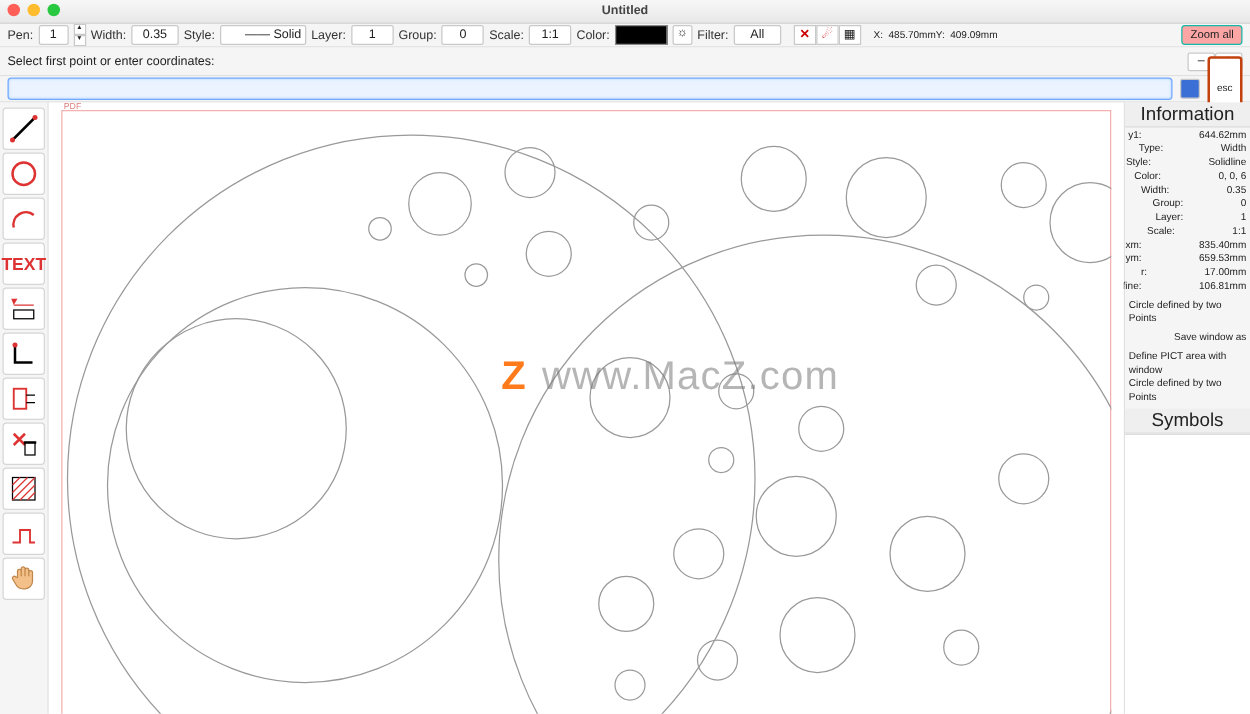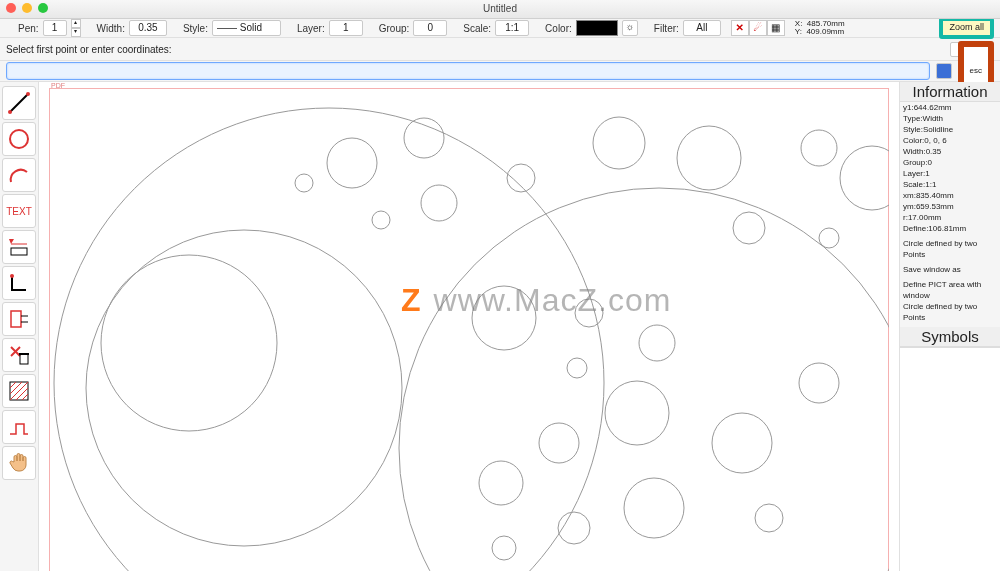--- a/index.html
+++ b/index.html
@@ -1,49 +1,49 @@
 <!DOCTYPE html>
 <html><head>
 <meta charset="utf-8">
 <style>
 html,body{margin:0;padding:0;width:1000px;height:571px;font-family:"Lucida Grande","Helvetica Neue",Arial,sans-serif;font-size:10px;background:#f5f5f5;color:#222;overflow:hidden;}
-.titlebar{height:18px;background:linear-gradient(#f7f7f7,#e8e8e8);border-bottom:1px solid #d0d0d0;position:relative;text-align:center;line-height:18px;color:#444;}
+.titlebar{height:18px;background:linear-gradient(#f7f7f7,#e8e8e8);border-bottom:1px solid #d0d0d0;position:relative;text-align:center;line-height:18px;color:#444;font-weight:bold;}
 .traffic{position:absolute;left:6px;top:3px;display:flex;gap:6px;}
 .traffic span{width:10px;height:10px;border-radius:50%;display:inline-block;}
 .tl-close{background:#ff5f57;} .tl-min{background:#febc2e;} .tl-max{background:#28c840;}
 .toprow{height:18px;background:#f5f5f5;border-bottom:1px solid #e0e0e0;display:flex;align-items:center;padding:0 6px;gap:4px;}
-.toprow .lab{color:#333;margin-left:12px;}
+.toprow .lab{color:#333;margin-left:0;}
 .fld{background:#fff;border:1px solid #c9c9c9;height:14px;line-height:14px;padding:0 3px;text-align:center;border-radius:2px;}
 .fldstep{display:flex;flex-direction:column;width:10px;}
 .fldstep span{height:7px;border:1px solid #c9c9c9;background:#fff;font-size:6px;line-height:5px;text-align:center;}
 .swatch{width:40px;height:14px;background:#000;border:1px solid #888;}
 .gear{width:14px;height:14px;border:1px solid #c9c9c9;background:#fff;border-radius:2px;text-align:center;line-height:12px;}
 .snapgrp{display:flex;margin-left:6px;}
 .snapgrp span{width:16px;height:14px;border:1px solid #c9c9c9;background:#fff;text-align:center;line-height:13px;font-size:10px;}
 .snapgrp span:first-child{color:#c00;font-weight:bold;}
 .snapgrp span:nth-child(2){color:#c00;}
-.xy{display:flex;flex-direction:column;margin-left:6px;line-height:8px;font-size:8px;}
+.xy{display:flex;flex-direction:row;margin-left:6px;line-height:8px;font-size:8px;}
 .spacer{flex:1;}
-.zoombtn{background:#fef9c3;border:4px solid #14b8a6;border-radius:3px;height:14px;line-height:13px;padding:0 6px;font-size:9px;}
+.zoombtn{background:#fca5a5;border:1px solid #14b8a6;border-radius:3px;height:14px;line-height:13px;padding:0 6px;font-size:9px;}
 .zoompm{display:flex;gap:0;}
 .zoompm span{width:20px;height:13px;border:1px solid #c9c9c9;background:#fff;text-align:center;line-height:12px;border-radius:2px;}
 .cmdrow{height:22px;background:#f5f5f5;display:flex;align-items:center;padding:0 6px;gap:6px;border-bottom:1px solid #e0e0e0;}
 .cmdinput{flex:1;height:16px;border:1.5px solid #6fa8ff;background:#eaf3ff;border-radius:3px;box-shadow:0 0 2px #9cc6ff inset;}
-.escbtn{background:#fff;border:6px solid #c2410c;border-radius:3px;height:14px;line-height:13px;padding:17px 6px;font-size:8px;}
+.escbtn{background:#fff;border:2px solid #c2410c;border-radius:3px;height:14px;line-height:13px;padding:17px 6px;font-size:8px;}
 .bluebox{width:14px;height:14px;border:1px solid #c9c9c9;background:#3b6fd6;border-radius:2px;}
 .main{display:flex;height:calc(571px - 18px - 18px - 22px);}
 .toolbar{width:38px;background:#f5f5f5;border-right:1px solid #e0e0e0;display:flex;flex-direction:column;align-items:center;padding-top:4px;gap:2px;}
 .tbtn{width:32px;height:32px;border:1px solid #d6d6d6;background:#fff;border-radius:3px;display:flex;align-items:center;justify-content:center;}
 .canvaswrap{flex:1;background:#fff;position:relative;overflow:hidden;}
 .page{position:absolute;left:10px;right:10px;top:6px;bottom:6px;border:1px solid #f6b0b0;}
 .pdf{position:absolute;left:12px;top:0px;font-size:7px;color:#e08080;}
 svg.circles{position:absolute;left:10px;top:6px;}
 .infopanel{width:100px;background:#f5f5f5;border-left:1px solid #e0e0e0;display:flex;flex-direction:column;font-size:8px;}
 .infopanel .hdr{background:#efefef;border-bottom:1px solid #ddd;padding:1px 3px;text-align:center;font-size:15px;}
-.infopanel .row{display:flex;justify-content:flex-start;padding:0 3px;line-height:11px;}
+.infopanel .row{display:flex;justify-content:flex-end;padding:0 3px;line-height:11px;gap:46px;}
 .infopanel .sep{height:4px;}
 .watermark{position:absolute;top:200px;left:356px;font-size:32px;font-family:Arial,sans-serif;color:rgba(120,120,120,0.55);letter-spacing:1px;pointer-events:none;}
 .watermark .z{color:#ff7a1a;font-weight:bold;background:#fff;padding:0 6px;border-radius:3px;margin-right:6px;}
 </style>
 </head>
 <body>
 
 <div class="titlebar">
   <div class="traffic">
     <span class="tl-close"></span>
@@ -58,21 +58,21 @@
   <span class="fld" style="width:16px">1</span>
   <div class="fldstep">
       <span>▴</span>
       <span>▾</span>
     </div>
 
   <span class="lab">Width:</span>
   <span class="fld" style="width:30px">0.35</span>
 
   <span class="lab">Style:</span>
-  <span class="fld" style="width:60px;text-align:left;padding-left:4px">—— Solid</span>
+  <span class="fld" style="width:60px;text-align:right;padding-left:4px">—— Solid</span>
 
   <span class="lab">Layer:</span>
   <span class="fld" style="width:26px">1</span>
 
   <span class="lab">Group:</span>
   <span class="fld" style="width:26px">0</span>
 
   <span class="lab">Scale:</span>
   <span class="fld" style="width:26px">1:1</span>
 
@@ -126,21 +126,21 @@
         <svg width="26" height="26">
           <circle cx="13" cy="13" r="9" stroke="#d33" stroke-width="2" fill="none"></circle>
         </svg>
       </div>
     <div class="tbtn">
         <svg width="26" height="26">
           <path d="M5 20 A10 10 0 0 1 21 10" stroke="#d33" stroke-width="2" fill="none"></path>
         </svg>
       </div>
     <div class="tbtn">
-        <span style="color:#d33;font-weight:normal;font-size:10px">TEXT</span>
+        <span style="color:#d33;font-weight:bold;font-size:14px">TEXT</span>
       </div>
     <div class="tbtn">
         <svg width="26" height="26">
           <rect x="5" y="14" width="16" height="7" stroke="#000" fill="none"></rect>
           <line x1="5" y1="10" x2="21" y2="10" stroke="#d33"></line>
           <path d="M3 5 L8 5 L5 10 Z" fill="#d33"></path>
         </svg>
       </div>
     <div class="tbtn">
         <svg width="26" height="26">

